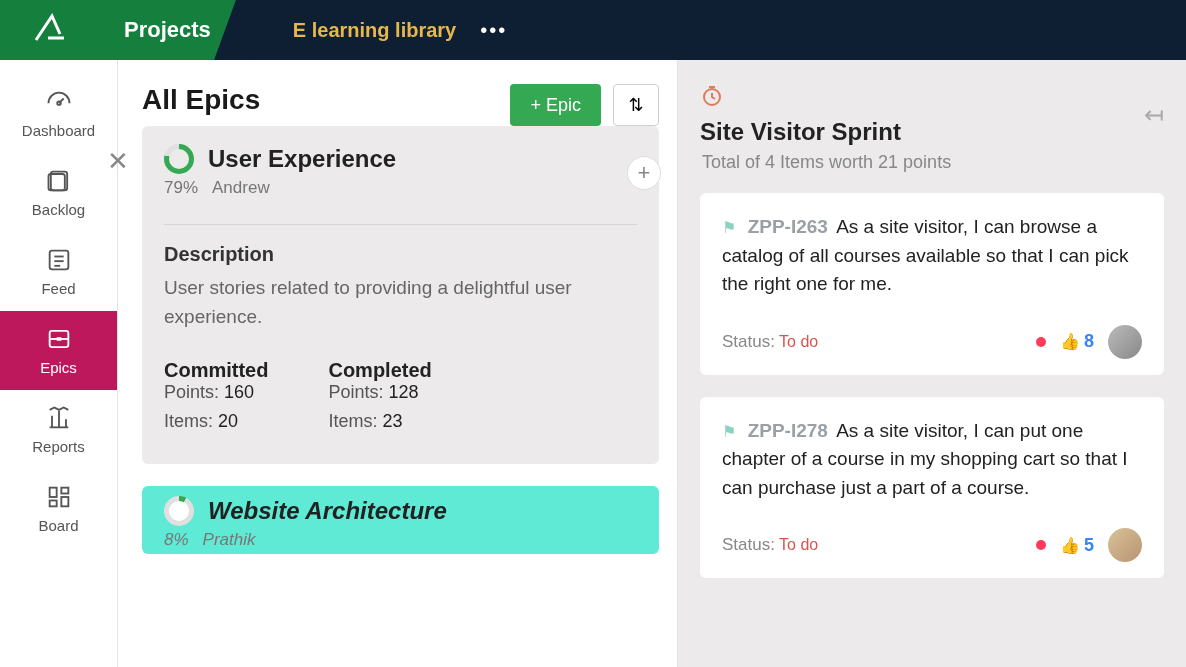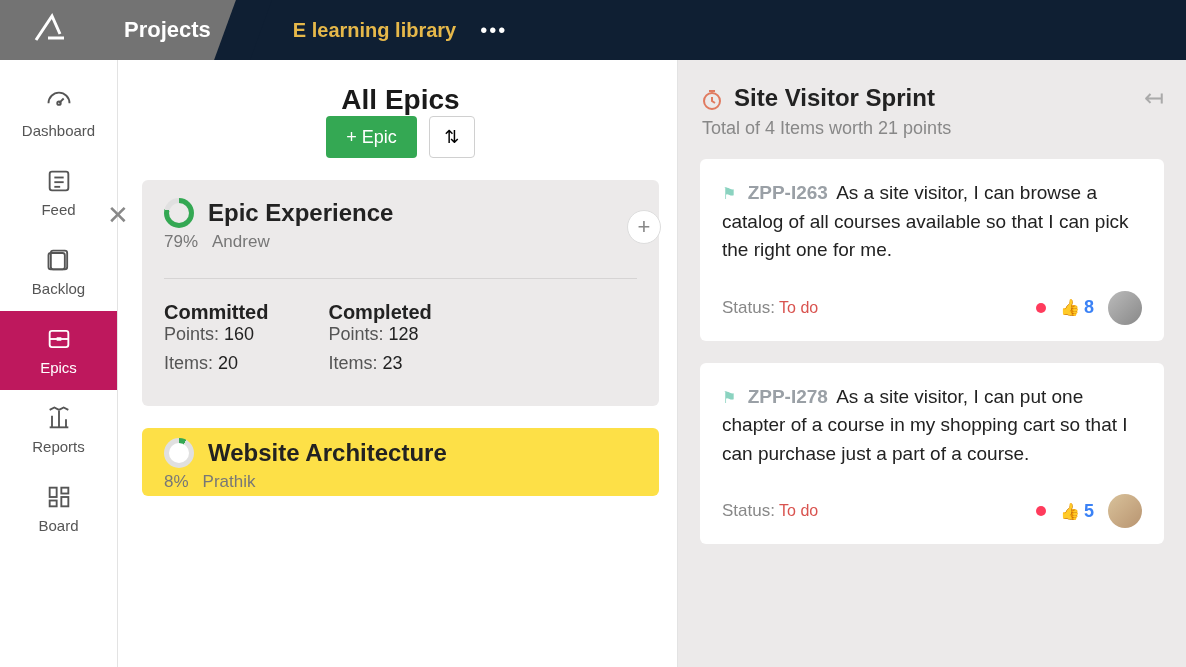--- a/index.html
+++ b/index.html
@@ -1,20 +1,20 @@
 <!DOCTYPE html>
 <html><head>
 <meta charset="utf-8">
 <style>
   * { box-sizing: border-box; margin: 0; padding: 0; font-family: -apple-system, BlinkMacSystemFont, "Segoe UI", Helvetica, Arial, sans-serif; }
   html, body { width: 1186px; height: 667px; overflow: hidden; background: #f5f5f5; }
   .app { display: flex; flex-direction: column; width: 100%; height: 100%; }
 
   
-  .topbar { height: 60px; background: #737373; display: flex; align-items: center; color: #fff; }
+  .topbar { height: 60px; background: #15803d; display: flex; align-items: center; color: #fff; }
   .logo { width: 100px; display:flex; align-items:center; justify-content:center; height:100%; }
   .logo svg { width: 40px; height: 40px; stroke:#fff; stroke-width:3; fill:none;}
   .projects-tab { font-size: 22px; font-weight: 600; color:#fff; padding: 0 32px 0 24px; height:100%; display:flex; align-items:center; position:relative;}
   .projects-tab::after{ content:""; position:absolute; right:-18px; top:0; bottom:0; width:36px; background:#0f1f33; transform:skewX(-20deg); z-index:1;}
   .breadcrumb-area { flex:1; height:100%; background:#0f1f33; display:flex; align-items:center; padding-left:50px; gap:24px; }
   .breadcrumb-title { color:#e6b84a; font-size:20px; font-weight:600; }
   .more-dots { color:#fff; font-size:20px; letter-spacing:2px; cursor:pointer; }
 
   
   .body { flex:1; display:flex; min-height:0; }
@@ -22,21 +22,21 @@
   
   .sidebar { width: 118px; background:#fff; border-right:1px solid #e3e3e3; display:flex; flex-direction:column; padding-top:14px;}
   .side-item { display:flex; flex-direction:column; align-items:center; gap:6px; padding:14px 0; color:#555; cursor:pointer; font-size:15px;}
   .side-item svg { width:28px; height:28px; stroke:#555; stroke-width:1.6; fill:none;}
   .side-item.active { background:#be185d; color:#fff;}
   .side-item.active svg { stroke:#fff;}
   .side-label { font-size:15px;}
 
   
   .main { flex: 0 0 560px; background:#fff; display:flex; flex-direction:column; padding:24px 18px 0 24px; border-right:1px solid #e3e3e3; min-height:0;}
-  .main-header { display:flex; align-items:center; justify-content:space-between; margin-bottom:22px;flex-direction:column;}
+  .main-header { display:flex; align-items:flex-start; justify-content:space-between; }
   .main-title { font-size:28px; font-weight:700; color:#1a1a1a;}
   .main-actions { display:flex; gap:12px;}
   .btn-epic { background:#34a853; color:#fff; border:none; border-radius:4px; font-size:18px; font-weight:400; padding:8px 20px; cursor:pointer;}
   .btn-sort { background:#fff; border:1px solid #d0d0d0; border-radius:4px; width:46px; height:42px; display:flex; align-items:center; justify-content:center; cursor:pointer; font-size:18px;}
 
   
   .epic-card { background:#eceaea; border-radius:6px; padding:0; margin-bottom:22px; position:relative;}
   .epic-card.expanded { padding-bottom:4px; }
   .close-x { width:40px; padding:20px 0 0 0; text-align:center; color:#888; font-size:26px; font-weight:300; cursor:pointer; margin-left:-44px; position:absolute; left:0; top:0;}
   .epic-head { padding:18px 22px 8px 22px; flex:1;}
@@ -51,27 +51,27 @@
   .epic-add { position:absolute; right:-2px; top:30px; width:34px; height:34px; border-radius:50%; background:#fff; border:1px solid #ddd; color:#888; font-size:22px; display:flex; align-items:center; justify-content:center; cursor:pointer;}
   .divider { height:1px; background:#d6d4d4; margin:18px 22px 0 22px;}
   .desc-block { padding:18px 22px 6px 22px;}
   .desc-label { font-size:20px; font-weight:700; color:#333; margin-bottom:8px;}
   .desc-text { font-size:19px; color:#666; line-height:1.5;}
   .stats-row { display:flex; gap:60px; padding:22px 22px 20px 22px;}
   .stat-col h4 { font-size:20px; font-weight:700; color:#222; }
   .stat-line { font-size:18px; color:#555; margin-bottom:8px;}
   .stat-line b { font-weight:400; color:#222;}
 
-  .epic-card.plain { background:#fde047; }
+  .epic-card.plain { background:#5eead4;font-style:italic; }
   .epic-card.plain .epic-head{ padding:10px 22px 4px 22px;}
 
   
   .right { flex:1; background:#eceaea; padding:24px 22px 0 22px; display:flex; flex-direction:column; min-height:0;}
   .right-head { display:flex; align-items:center; justify-content:space-between; }
-  .right-title-row { display:flex; align-items:flex-end; gap:10px;}
+  .right-title-row { display:flex; align-items:flex-start; gap:10px;flex-direction:column;}
   .sprint-icon { width:24px; height:24px; }
   .right-title { font-size:24px; font-weight:700; color:#222;}
   .back-arrow { color:#aaa; font-size:24px; cursor:pointer;}
   .right-sub { color:#888; font-size:18px; margin:6px 0 20px 2px;}
 
   .story-card { background:#fff; border-radius:6px; padding:20px 22px 16px 22px; margin-bottom:22px;}
   .story-top { font-size:19px; color:#222; line-height:1.5;}
   .story-id { color:#9aa0a6; font-weight:600; margin-right:4px;}
   .flag-icon { color:#8bd3c0; margin-right:6px; font-size:16px; display:inline-block;}
   .story-bottom { display:flex; align-items:center; justify-content:space-between; margin-top:26px;}
@@ -110,33 +110,33 @@
       <div class="side-item">
         <svg viewBox="0 0 24 24">
             <path d="M3 13a9 9 0 0 1 18 0"></path>
             <path d="M12 13l4-4"></path>
             <circle cx="12" cy="13" r="1.5"></circle>
           </svg>
         <span class="side-label">Dashboard</span>
       </div>
       <div class="side-item">
         <svg viewBox="0 0 24 24">
+            <rect x="5" y="4" width="14" height="16" rx="2"></rect>
+            <rect x="3" y="6" width="14" height="14" rx="2"></rect>
+          </svg>
+        <span class="side-label">Backlog</span>
+      </div>
+      <div class="side-item">
+        <svg viewBox="0 0 24 24">
             <rect x="4" y="4" width="16" height="16" rx="2"></rect>
             <line x1="8" y1="9" x2="16" y2="9"></line>
             <line x1="8" y1="13" x2="16" y2="13"></line>
             <line x1="8" y1="17" x2="13" y2="17"></line>
           </svg>
         <span class="side-label">Feed</span>
-      </div>
-      <div class="side-item">
-        <svg viewBox="0 0 24 24">
-            <rect x="5" y="4" width="14" height="16" rx="2"></rect>
-            <rect x="3" y="6" width="14" height="14" rx="2"></rect>
-          </svg>
-        <span class="side-label">Backlog</span>
       </div>
       <div class="side-item active">
         <svg viewBox="0 0 24 24">
             <rect x="4" y="5" width="16" height="14" rx="2"></rect>
             <line x1="4" y1="12" x2="20" y2="12"></line>
             <line x1="10" y1="12" x2="14" y2="12" stroke-width="3"></line>
           </svg>
         <span class="side-label">Epics</span>
       </div>
       <div class="side-item">
@@ -170,28 +170,32 @@
           </button>
         </div>
       </div>
 
       <div class="epic-card expanded">
         <div class="close-x">✕</div>
         <div class="epic-add">+</div>
         <div class="epic-head">
           <div class="epic-title-row">
             <div class="pie pie-79"></div>
-            <div class="epic-title">Epic Experience</div>
+            <div class="epic-title">User Experience</div>
           </div>
           <div class="epic-sub">
             <span>79%</span>
             <span>Andrew</span>
           </div>
         </div>
         <div class="divider"></div>
+        <div class="desc-block">
+          <div class="desc-label">Description</div>
+          <div class="desc-text">User stories related to providing a delightful user experience.</div>
+        </div>
         <div class="stats-row">
           <div class="stat-col">
             <h4>Committed</h4>
             <div class="stat-line"><span>Points:</span> <b>160</b></div>
             <div class="stat-line"><span>Items:</span> <b>20</b></div>
           </div>
           <div class="stat-col">
             <h4>Completed</h4>
             <div class="stat-line"><span>Points:</span> <b>128</b></div>
             <div class="stat-line"><span>Items:</span> <b>23</b></div>

